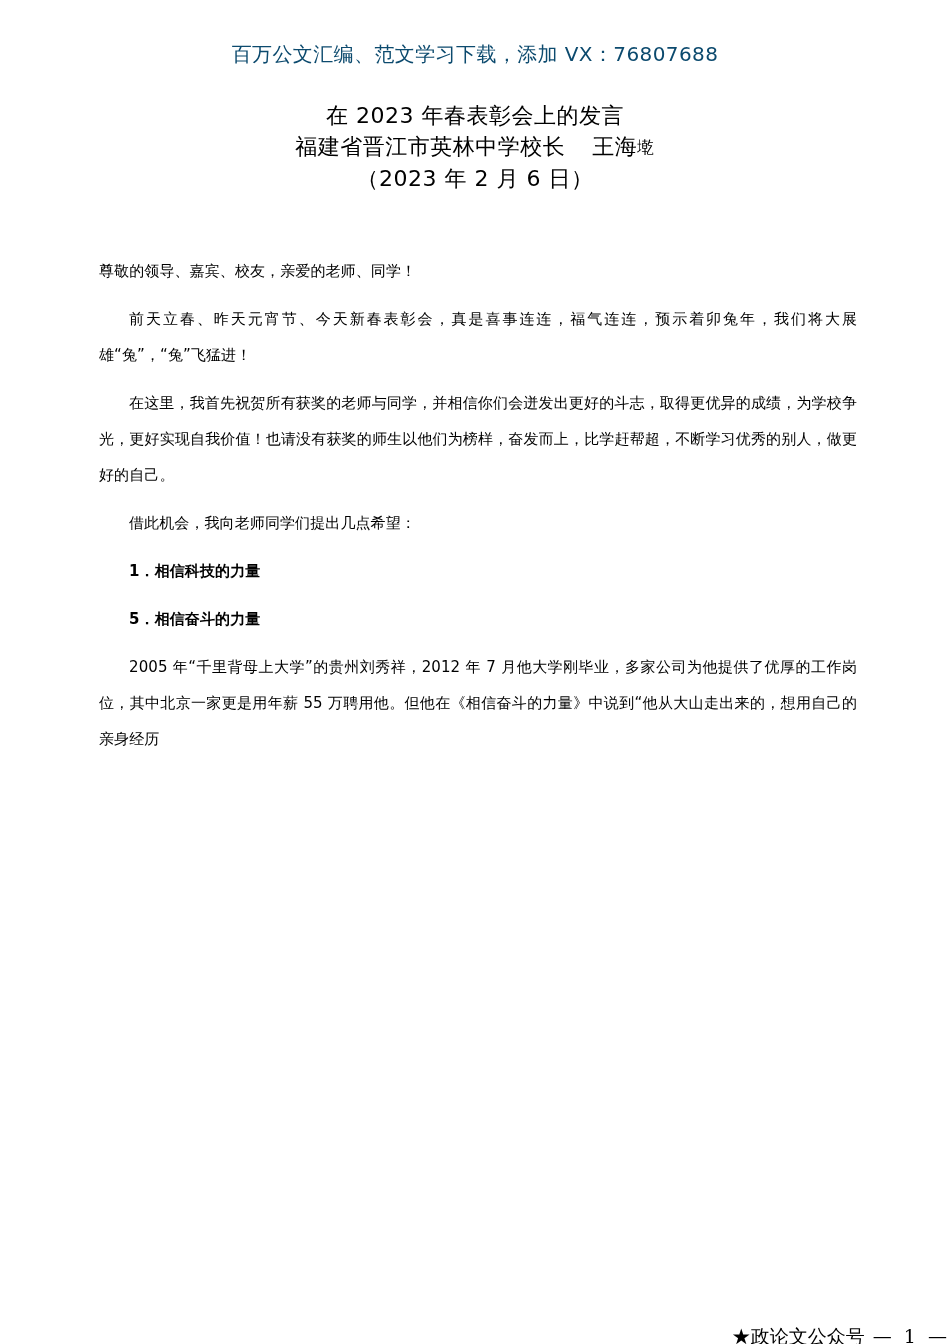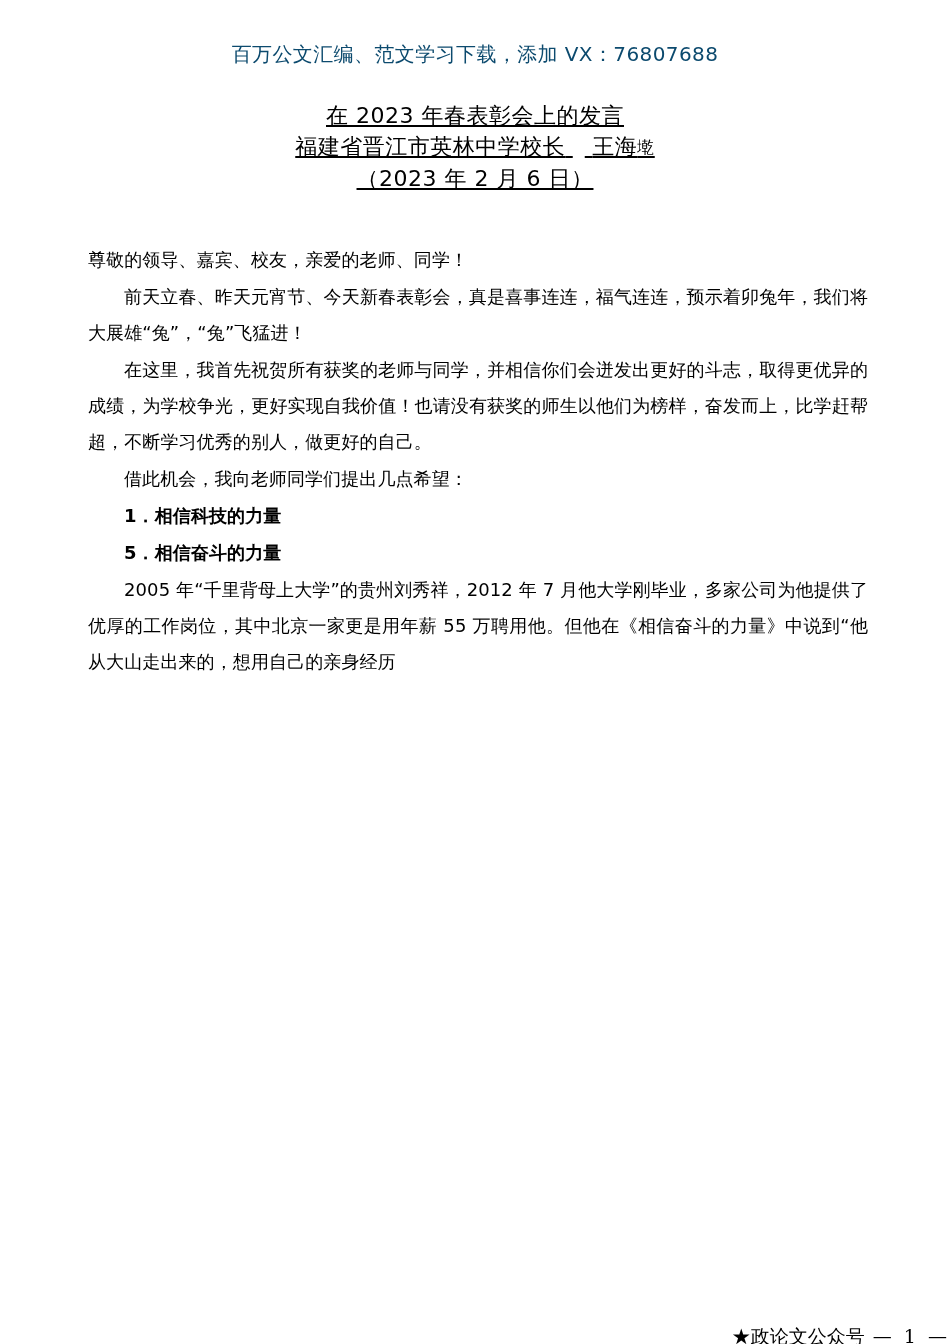--- a/index.html
+++ b/index.html
@@ -32,21 +32,20 @@
     white-space: nowrap;
   }
 
   
   .title-block {
     position: absolute;
     top: 100px;
     left: 0;
     width: 950px;
     text-align: center;
-    text-decoration: underline;
   }
   .title-line {
     font-size: 22px;
     line-height: 31px;
     letter-spacing: 0.5px;
     white-space: nowrap;
   }
   .title-line .rare {
     font-family: "DejaVu Serif", "Liberation Serif", serif;
     font-size: 17px;
@@ -55,25 +54,25 @@
   .byline-gap { display: inline-block; width: 12px; }
 
   
   .body {
     position: absolute;
     top: 241px;
     left: 87px;
     width: 782px;
   }
   .para {
-    font-size: 18px;
+    font-size: 15px;
     line-height: 36px;
     text-align: justify;
     text-justify: inter-ideograph;
-    margin: 1px;
+    margin: 12px;
     letter-spacing: 0.1px;
     word-break: break-all;
   }
   .para.indent { text-indent: 2em; }
   .para.heading {
     font-weight: bold;
     text-indent: 2em;
     text-align: left;
   }
 

